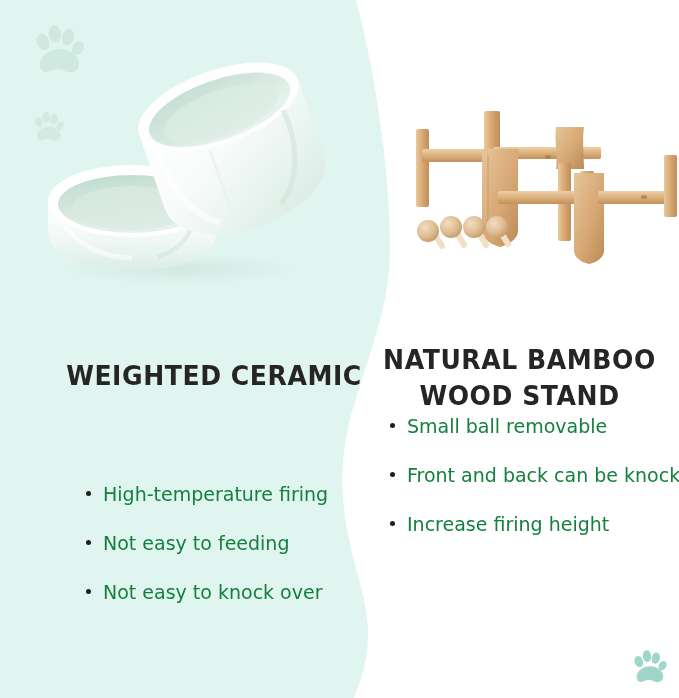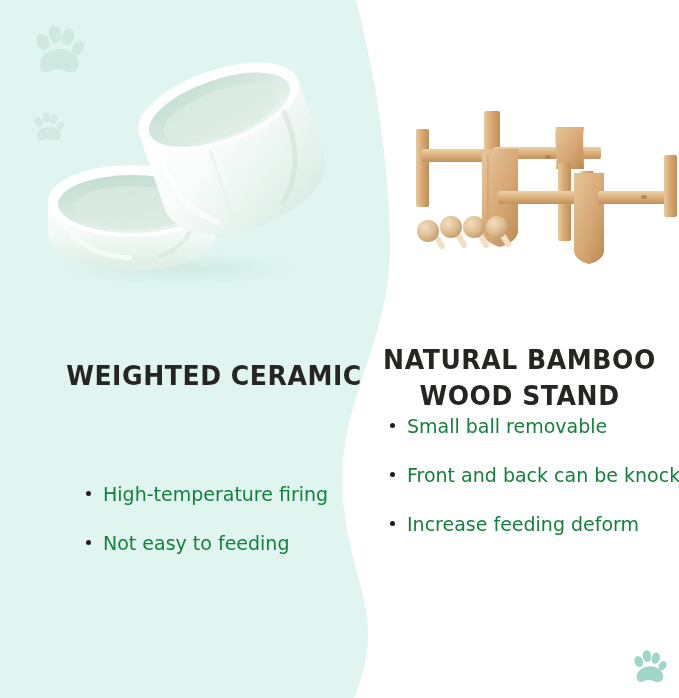--- a/index.html
+++ b/index.html
@@ -261,35 +261,39 @@
     <div class="heading">WEIGHTED CERAMIC</div>
     <ul class="bullets" id="list-left">
       <li>
         <span class="dot"></span>
         <span>High-temperature firing</span>
       </li>
       <li>
         <span class="dot"></span>
         <span>Not easy to feeding</span>
       </li>
+      <li>
+        <span class="dot"></span>
+        <span>Not easy to knock over</span>
+      </li>
     </ul>
   </div>
 
   <div class="col" id="col-right">
     <div class="heading">NATURAL BAMBOO
 WOOD STAND</div>
     <ul class="bullets" id="list-right">
       <li>
         <span class="dot"></span>
         <span>Small ball removable</span>
       </li>
       <li>
         <span class="dot"></span>
         <span>Front and back can be knock</span>
       </li>
       <li>
         <span class="dot"></span>
-        <span>Increase feeding deform</span>
+        <span>Increase firing height</span>
       </li>
     </ul>
   </div>
 
 </div>
 
 </body></html>

